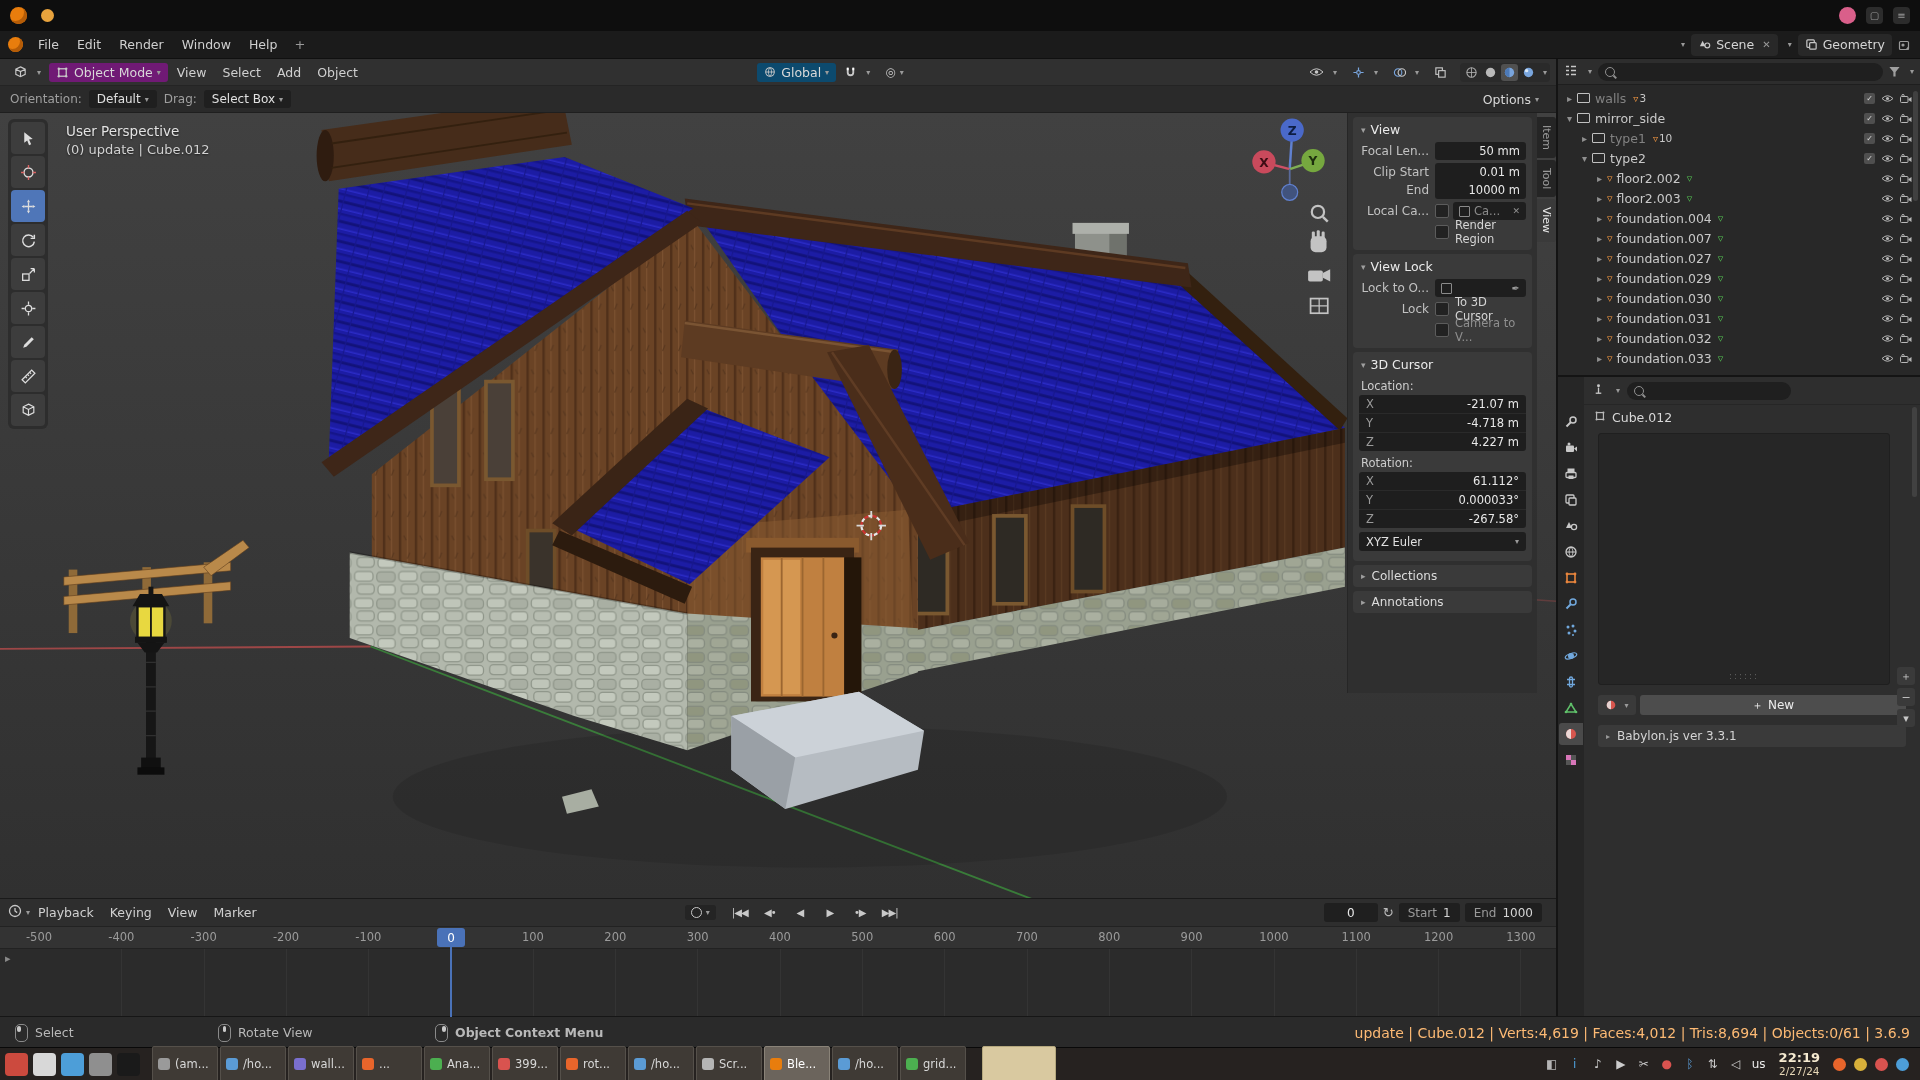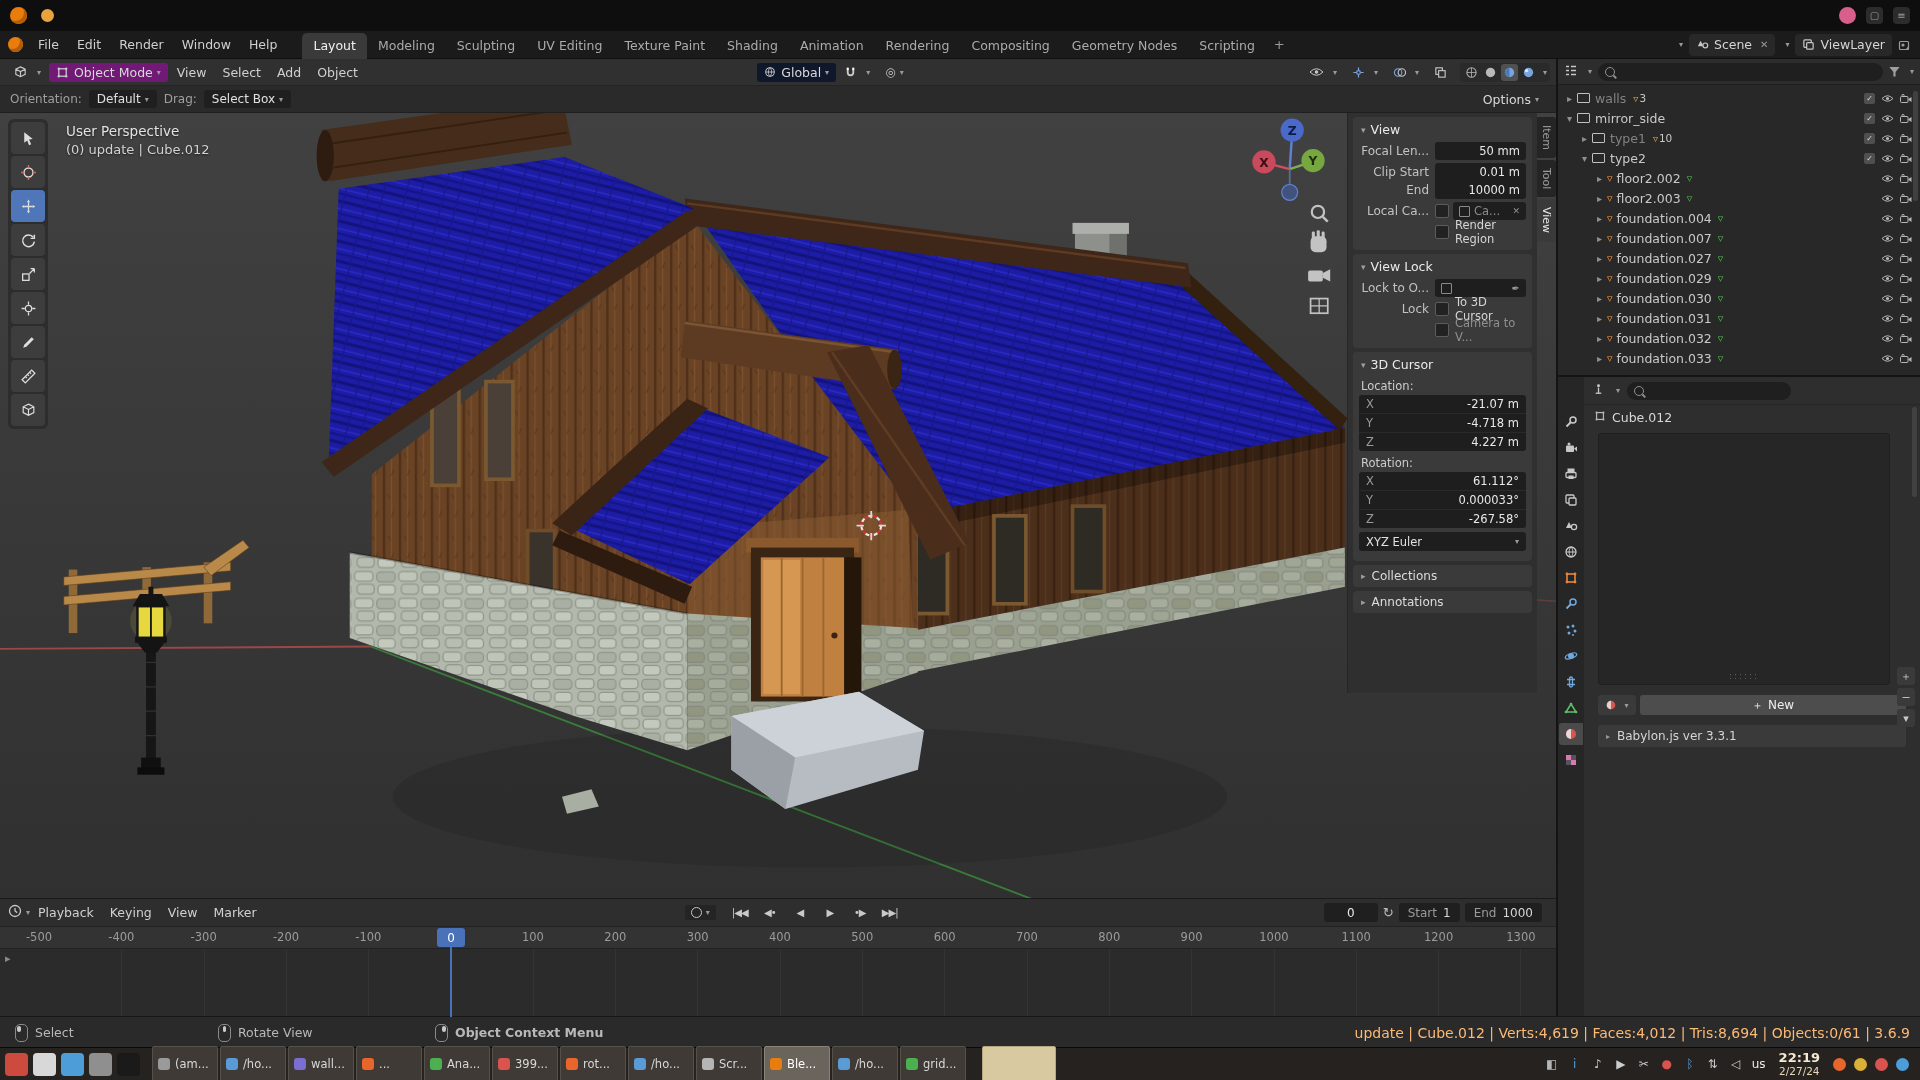--- a/index.html
+++ b/index.html
@@ -182,33 +182,20 @@
 
 <div id="topbar">
   <span class="blogo" style="width:15px;height:15px;margin-right:6px"></span>
   <div id="topbar-menus" style="display:flex">
       <div class="menu-item">File</div>
       <div class="menu-item">Edit</div>
       <div class="menu-item">Render</div>
       <div class="menu-item">Window</div>
       <div class="menu-item">Help</div>
     </div>
-  <div id="ws-tabs">
-      <div class="ws-tab active">Layout</div>
-      <div class="ws-tab">Modeling</div>
-      <div class="ws-tab">Sculpting</div>
-      <div class="ws-tab">UV Editing</div>
-      <div class="ws-tab">Texture Paint</div>
-      <div class="ws-tab">Shading</div>
-      <div class="ws-tab">Animation</div>
-      <div class="ws-tab">Rendering</div>
-      <div class="ws-tab">Compositing</div>
-      <div class="ws-tab">Geometry Nodes</div>
-      <div class="ws-tab">Scripting</div>
-    </div>
   <div class="ws-add">+</div>
   <div id="topbar-right">
     <span class="car">▾</span>
     <div class="tb-widget">
       <span class="tb-ic">
           <svg width="13" height="13" viewBox="0 0 14 14">
             <path d="M5 3 8 9 2 9Z" fill="#c8c8c8"></path>
             <circle cx="10" cy="8" r="2.6" fill="none" stroke="#c8c8c8" stroke-width="1.3"></circle>
           </svg>
         </span>
@@ -216,21 +203,21 @@
       <span class="tb-x">✕</span>
     </div>
     <span class="car">▾</span>
     <div class="tb-widget">
       <span class="tb-ic">
           <svg width="13" height="13" viewBox="0 0 14 14">
             <rect x="2" y="2" width="8" height="8" rx="1" fill="none" stroke="#c8c8c8" stroke-width="1.3"></rect>
             <rect x="5" y="5" width="7" height="7" rx="1" fill="#282828" stroke="#c8c8c8" stroke-width="1.3"></rect>
           </svg>
         </span>
-      <span>ViewLayer</span>
+      <span>Geometry</span>
     </div>
     <span class="tb-ic">
         <svg width="14" height="14" viewBox="0 0 14 14">
           <rect x="1.5" y="3.5" width="9" height="8" rx="1" fill="none" stroke="#9a9a9a" stroke-width="1.2"></rect>
           <circle cx="5" cy="7" r="1.6" fill="#9a9a9a"></circle>
           <path d="M8 11 11 7.5v4" fill="#9a9a9a"></path>
         </svg>
       </span>
   </div>
 </div>
@@ -258,21 +245,21 @@
       <span>Object Mode</span>
       <span class="car">▾</span>
     </div>
     <div id="vp-menus" style="display:flex">
         <div class="vpmenu">View</div>
         <div class="vpmenu">Select</div>
         <div class="vpmenu">Add</div>
         <div class="vpmenu">Object</div>
       </div>
     <div class="spacer"></div>
-    <div class="hbtn" style="background:#0f172a">
+    <div class="hbtn" style="background:#0c4a6e">
       <span class="ic">
           <svg width="12" height="12" viewBox="0 0 14 14">
             <circle cx="7" cy="7" r="5" fill="none" stroke="#c8c8c8" stroke-width="1.2"></circle>
             <path d="M2 7h10M7 2c2.5 2.5 2.5 7.5 0 10-2.5-2.5-2.5-7.5 0-10" fill="none" stroke="#c8c8c8" stroke-width="1"></path>
           </svg>
         </span>
       <span>Global</span>
       <span class="car">▾</span>
     </div>
     <div class="hbtn">

